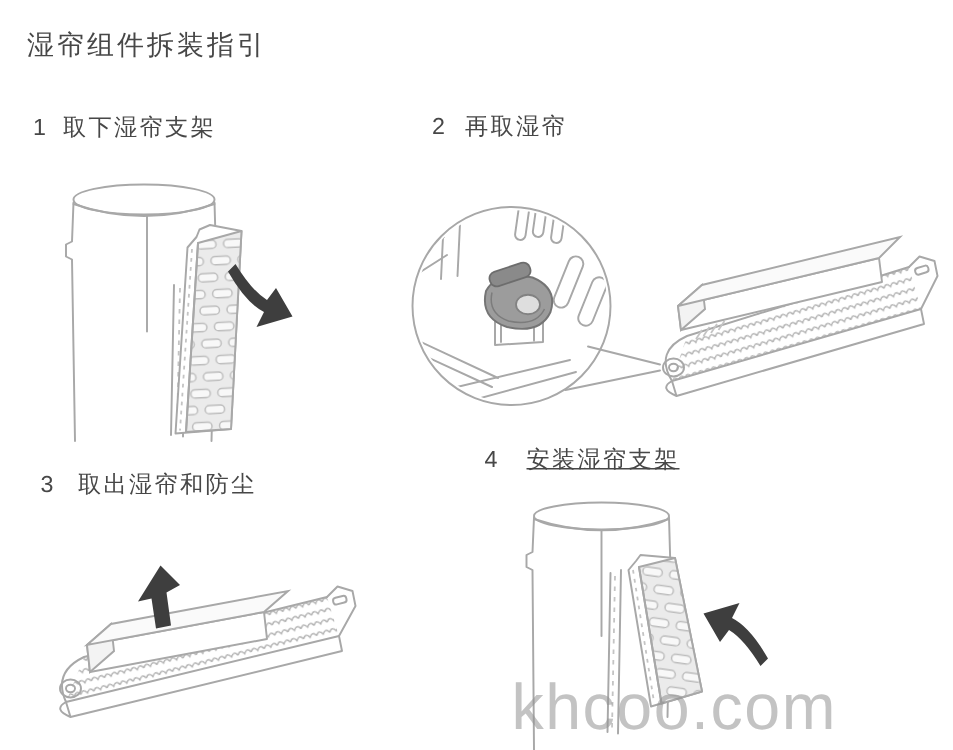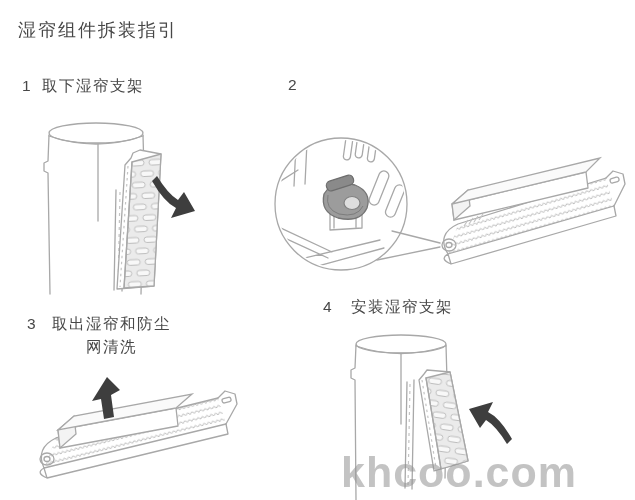--- a/index.html
+++ b/index.html
@@ -6,57 +6,57 @@
   .page{position:relative;width:635px;height:500px;background:#ffffff;overflow:hidden;
         font-family:"Liberation Sans","DejaVu Sans",sans-serif;color:var(--text,#474747);}
   .title{position:absolute;left:18px;top:18px;font-size:18px;font-weight:500;letter-spacing:2px;}
   .step{position:absolute;font-size:15.5px;letter-spacing:1.5px;line-height:23px;}
   .step .num{position:absolute;left:0;top:0;letter-spacing:0;}
   .step .txt{position:absolute;top:0;white-space:nowrap;}
   .step .txt span{display:block;}
   .s1{left:22px;top:74px;}  .s1 .txt{left:20px;}
   .s2{left:288px;top:73px;} .s2 .txt{left:22px;}
   .s3{left:27px;top:312px;} .s3 .txt{left:25px;text-align:center;}
-  .s4{left:323px;top:295px;}.s4 .txt{left:28px;}
+  .s4{left:323px;top:295px;}.s4 .txt{left:28px;text-decoration:underline;}
   .illo{position:absolute;}
   .i1{left:28px;top:108px;}
   .i2{left:262px;top:128px;}
   .i3{left:22px;top:372px;}
   .i4{left:335px;top:328px;}
   .ln{stroke:var(--line,#a8a8a8);fill:none;stroke-width:1.3;stroke-linecap:round;stroke-linejoin:round;}
   .lnw{stroke:var(--line,#a8a8a8);fill:#ffffff;stroke-width:1.3;stroke-linejoin:round;}
   .arrow{fill:var(--arrow,#3e3e3e);stroke:none;}
   .hatch{stroke:#c4c4c4;fill:none;stroke-width:1.2;}
   .watermark{position:absolute;left:341px;top:448px;z-index:9;font-size:43px;
-             letter-spacing:1px;color:rgba(145,145,145,0.55);font-weight:700;}
+             letter-spacing:1px;color:rgba(145,145,145,0.55);font-weight:400;}
 </style>
 </head>
 <body>
 
 <div class="page">
 
   <div class="title">湿帘组件拆装指引</div>
 
   <div class="step s1">
     <span class="num">1</span>
     <div class="txt">
       <span>取下湿帘支架</span>
       <span></span>
     </div>
   </div>
   <div class="step s2">
     <span class="num">2</span>
     <div class="txt">
+      <span>再取湿帘</span>
     </div>
   </div>
   <div class="step s3">
     <span class="num">3</span>
     <div class="txt">
       <span>取出湿帘和防尘</span>
-      <span>网清洗</span>
     </div>
   </div>
   <div class="step s4">
     <span class="num">4</span>
     <div class="txt">
       <span>安装湿帘支架</span>
       <span></span>
     </div>
   </div>
 

